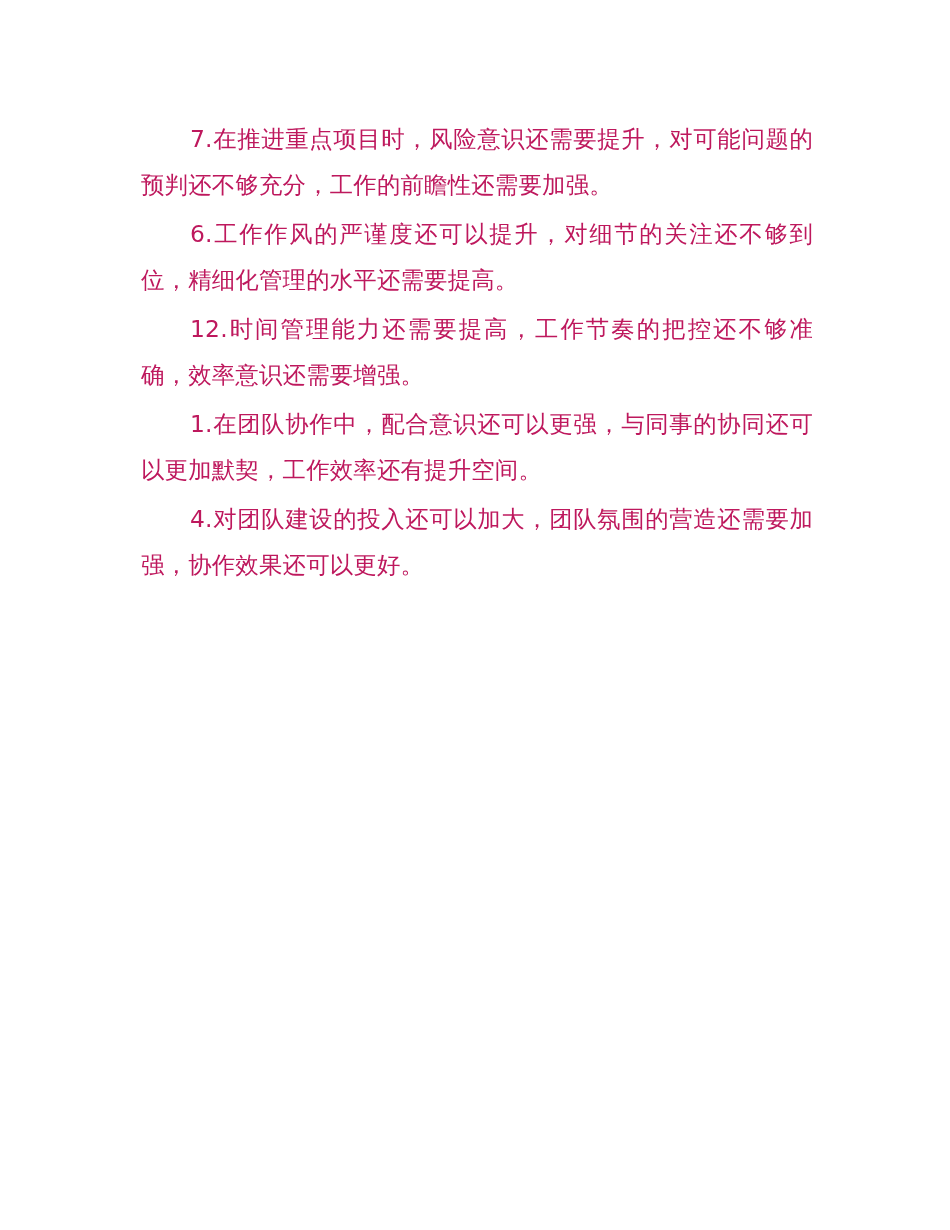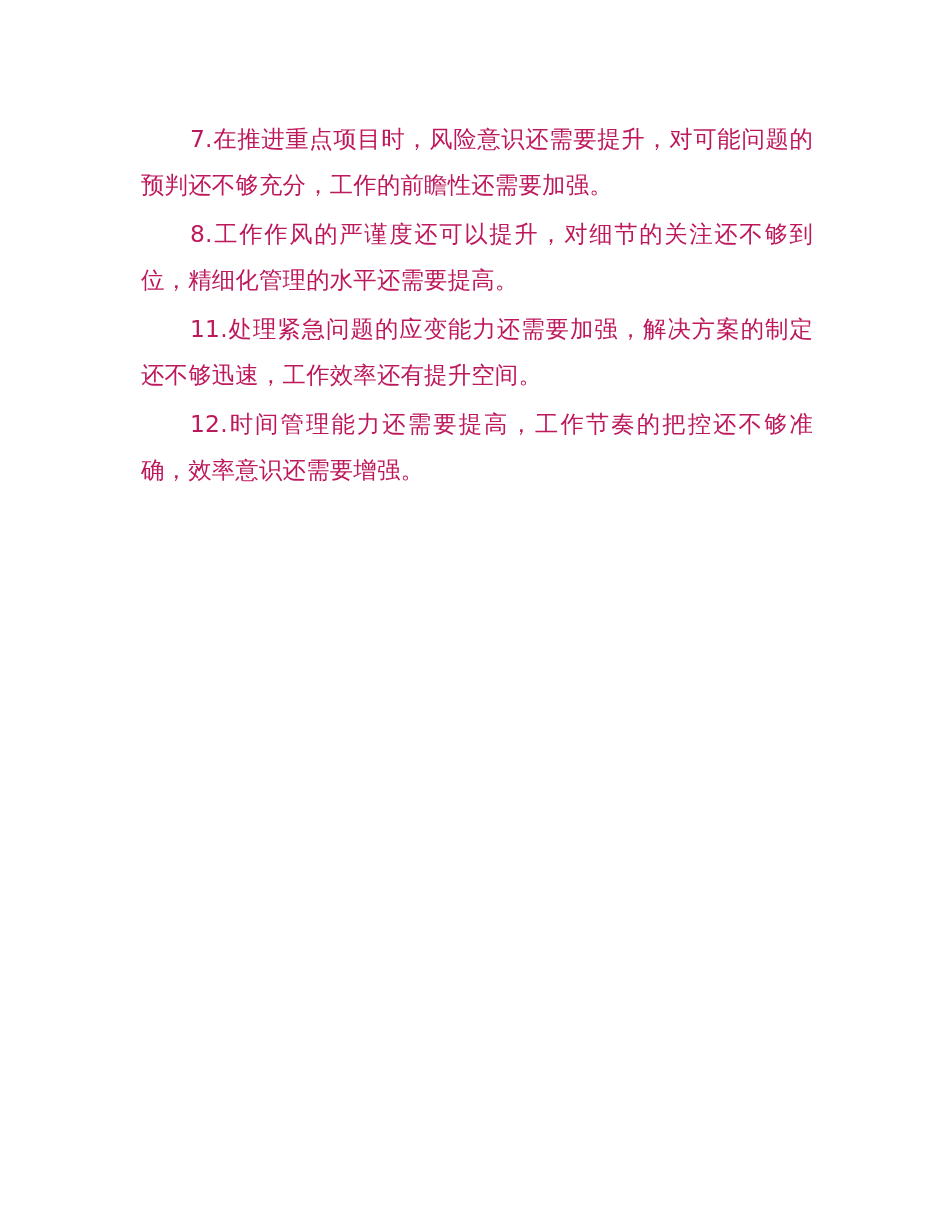--- a/index.html
+++ b/index.html
@@ -34,16 +34,17 @@
     .heading {
       margin: 0 0 3px 0;
       text-indent: 49px;
     }
   </style>
 </head>
 <body>
 
 <div class="page">
   <p class="para">7.在推进重点项目时，风险意识还需要提升，对可能问题的预判还不够充分，工作的前瞻性还需要加强。</p>
-  <p class="para">8.工作作风的严谨度还可以提升，对细节的关注还不够到位，精细化管理的水平还需要提高。</p>
-  <p class="para">11.处理紧急问题的应变能力还需要加强，解决方案的制定还不够迅速，工作效率还有提升空间。</p>
+  <p class="para">6.工作作风的严谨度还可以提升，对细节的关注还不够到位，精细化管理的水平还需要提高。</p>
   <p class="para">12.时间管理能力还需要提高，工作节奏的把控还不够准确，效率意识还需要增强。</p>
+  <p class="para">1.在团队协作中，配合意识还可以更强，与同事的协同还可以更加默契，工作效率还有提升空间。</p>
+  <p class="para">4.对团队建设的投入还可以加大，团队氛围的营造还需要加强，协作效果还可以更好。</p>
 </div>
 
 </body></html>

